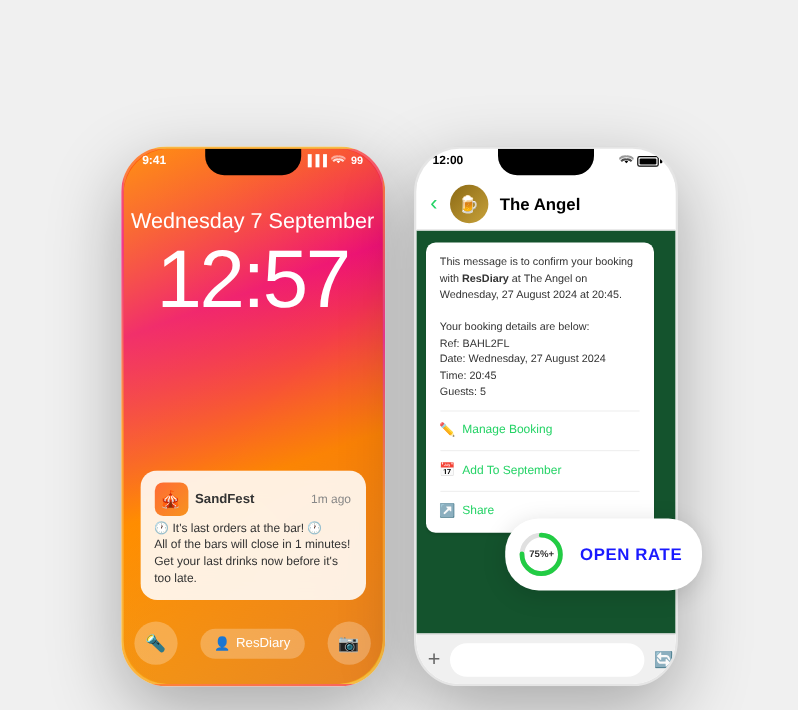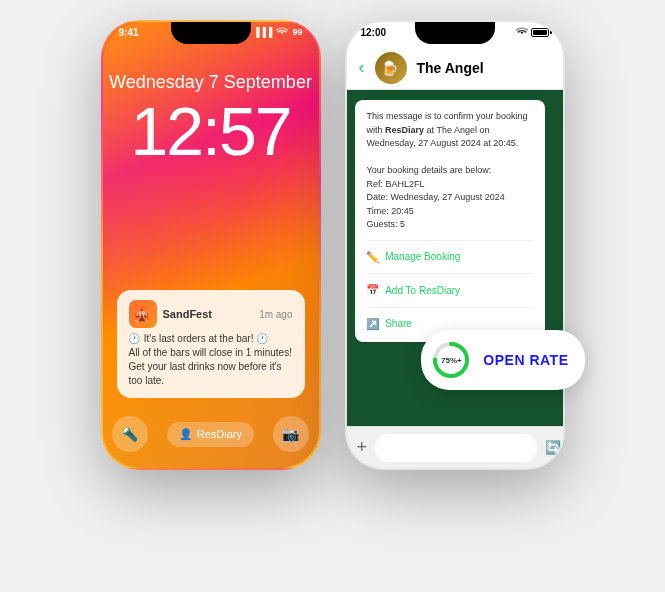--- a/index.html
+++ b/index.html
@@ -9,21 +9,21 @@
       background: #f0f0f0;
       display: flex;
       align-items: center;
       justify-content: center;
       font-family: -apple-system, BlinkMacSystemFont, 'Helvetica Neue', sans-serif;
       overflow: hidden;
     }
     .container {
       display: flex;
       gap: 24px;
-      align-items: flex-start;
+      align-items: flex-end;
       justify-content: center;
       width: 100%;
       height: 100%;
       padding: 20px;
     }
 
     
     .phone-left {
       width: 220px;
       height: 450px;
@@ -472,21 +472,21 @@
             Date: Wednesday, 27 August 2024<br>
             Time: 20:45<br>
             Guests: 5
           </div>
           <div class="message-action">
             <span class="action-icon">✏️</span>
             <span>Manage Booking</span>
           </div>
           <div class="message-action">
             <span class="action-icon">📅</span>
-            <span>Add To ResDiary</span>
+            <span>Add To September</span>
           </div>
           <div class="message-action">
             <span class="action-icon">↗️</span>
             <span>Share</span>
           </div>
         </div>
       </div>
 
       <div class="right-input-bar">
         <span class="plus-btn">+</span>

